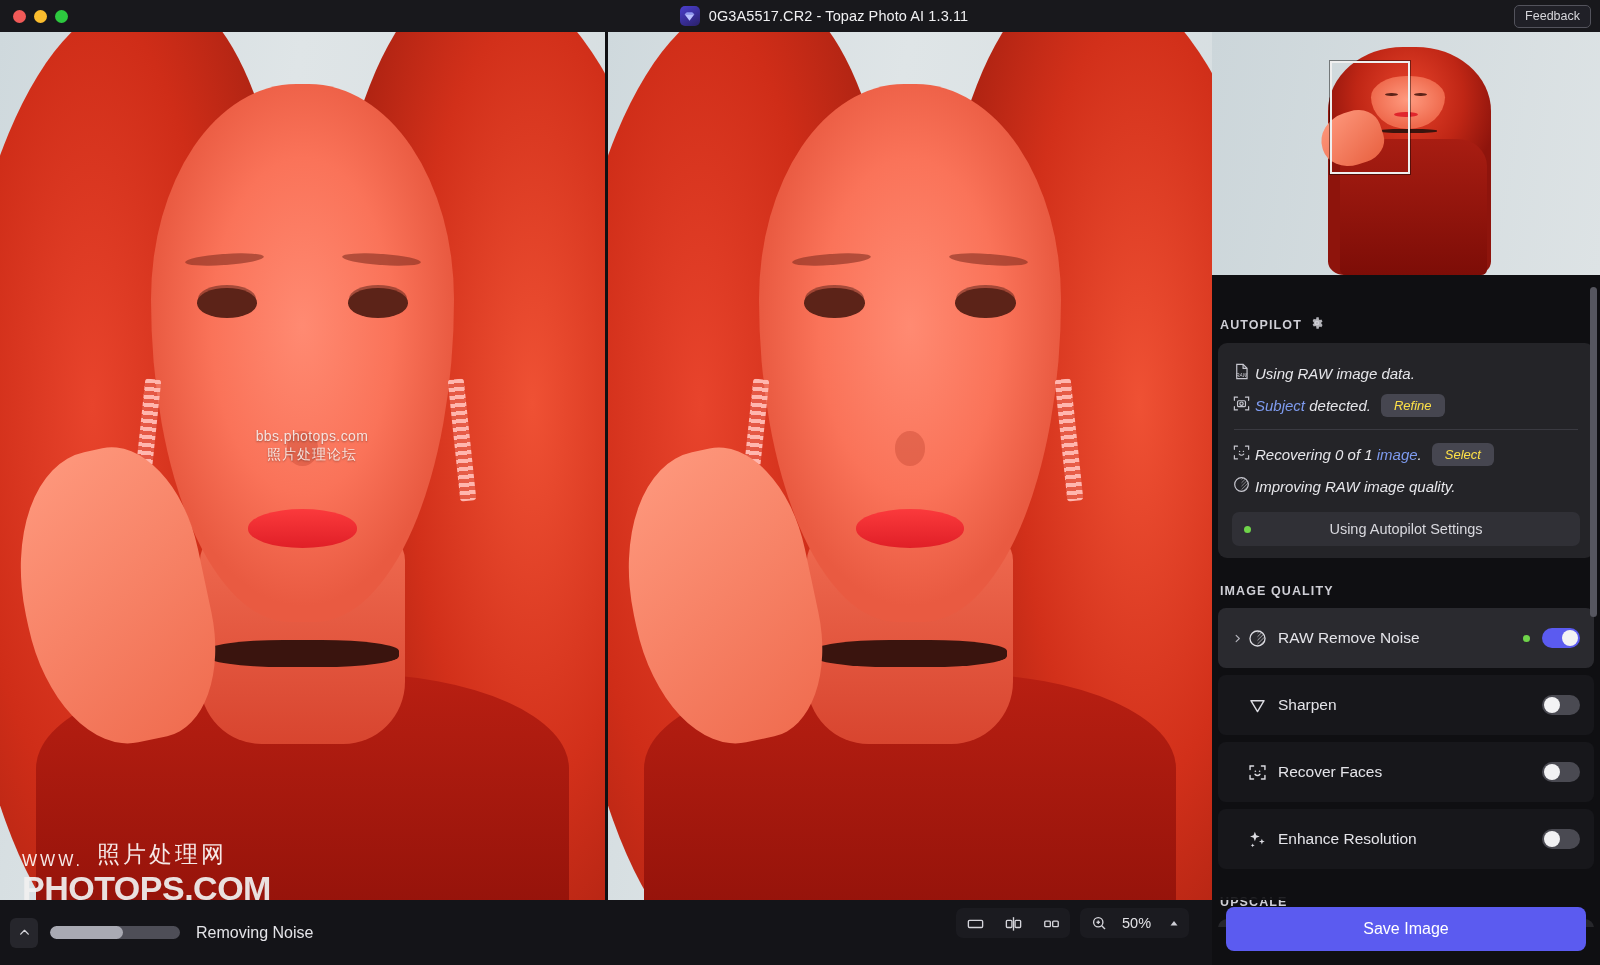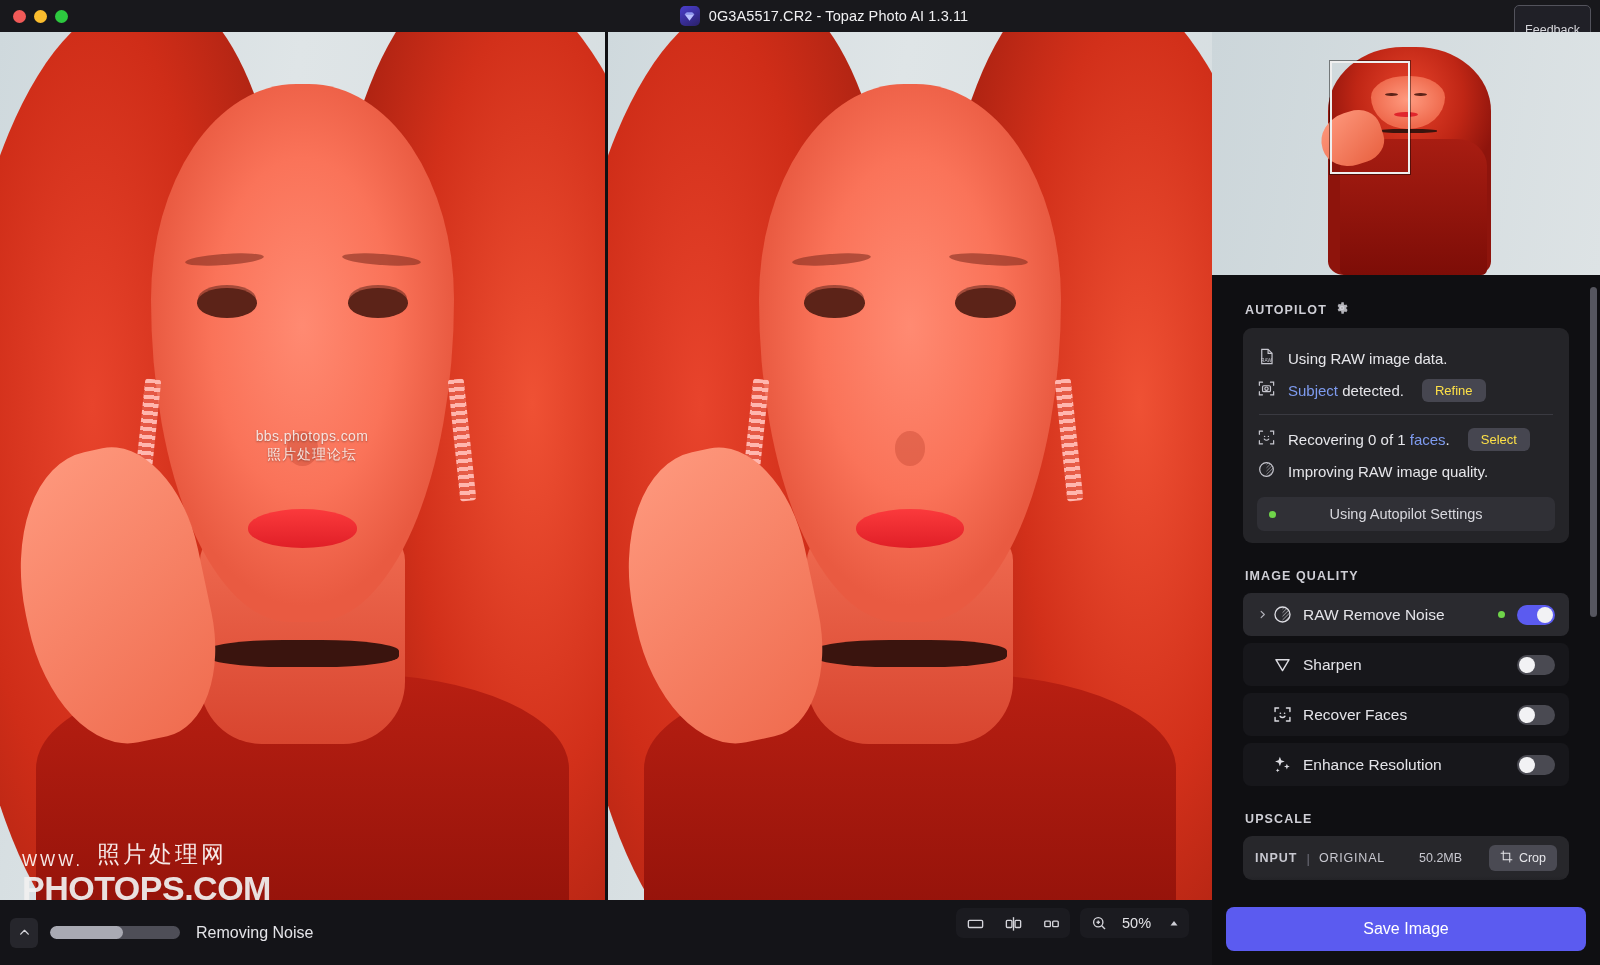--- a/index.html
+++ b/index.html
@@ -26,21 +26,21 @@
   }
   #app-icon{
     width:20px;height:20px;border-radius:5px;
     background:linear-gradient(150deg,#4b3fcf,#2a2068);
     display:flex;align-items:center;justify-content:center;
   }
   #app-icon svg{ display:block; }
   #title-text{ font-size:14.5px; color:#f0f0f2; letter-spacing:.1px; }
   #feedback-btn{
     position:absolute; right:9px; top:5px;
-    padding:17px 10px 4px; border:1px solid #53535c; border-radius:5px;
+    padding:3px 10px 4px; border:1px solid #53535c; border-radius:5px;
     background:#202027; font-size:12.5px; color:#d6d6db; cursor:pointer;
   }
 
   
   #workarea{ position:absolute; top:32px; left:0; width:1212px; height:868px; background:#141417;padding-left:28px; }
   .pane{ position:absolute; top:0; height:868px; overflow:hidden; }
   #pane-left{ left:0; width:605px; }
   #pane-right{ left:608px; width:604px; }
   #pane-divider{ position:absolute; left:605px; top:0; width:3px; height:868px; background:#101013; }
 
@@ -120,39 +120,39 @@
 
   
   #rightpanel{ position:absolute; top:32px; left:1212px; width:388px; height:933px;
     background:#0f0f12; }
   #navigator{ position:absolute; top:0; left:0; width:388px; height:243px;
     background:#ccd5d9; overflow:hidden; }
   #nav-photo{ position:absolute; inset:0; }
   #nav-viewport{ position:absolute; left:118px; top:29px; width:80px; height:113px;
     border:2px solid #efefef; box-shadow:0 0 0 1px rgba(0,0,0,.45); }
 
-  #panel-scroll{ position:absolute; top:243px; left:0; width:388px; height:637px;
-    overflow:hidden; padding:0 31px; }
+  #panel-scroll{ position:absolute; top:258px; left:0; width:388px; height:637px;
+    overflow:hidden; padding:0 6px; }
   .section-title{ font-size:12.5px; font-weight:bold; letter-spacing:1.1px;
     color:#cfcfd6; margin:26px 0 10px 2px; display:flex; align-items:center; gap:8px; }
 
   #autopilot-card{ background:#242428; border-radius:9px; padding:14px 14px 12px; }
-  .ap-row{ display:flex; align-items:center; gap:12px; height:32px; }
+  .ap-row{ display:flex; align-items:center; gap:4px; height:32px;font-style:italic; }
   .ap-label{ font-size:15px; color:#e6e6ea; }
   .ap-link{ color:#7e9bef; }
   .ap-btn{ background:#464650; border-radius:6px; padding:4px 13px; font-size:13px;
     color:#fde047; cursor:pointer; margin-left:6px; }
   .ap-sep{ height:1px; background:#3a3a41; margin:8px 2px; }
   #autopilot-settings{ margin-top:10px; background:#303036; border-radius:7px; height:34px;
     display:flex; align-items:center; justify-content:center; position:relative; cursor:pointer; }
   #autopilot-settings .dot{ position:absolute; left:12px; width:7px; height:7px; border-radius:50%;
     background:#6fd44a; }
   #autopilot-settings span{ font-size:14.5px; color:#d8d8de; }
 
-  .feature-row{ height:43px; border-radius:8px; display:flex; align-items:center;
+  .feature-row{ height:60px; border-radius:8px; display:flex; align-items:center;
     padding:0 14px 0 12px; margin-bottom:7px; background:#17171b; cursor:pointer; }
   .feature-row.active{ background:#2a2a2f; }
   .feature-row .chev{ width:14px; display:flex; justify-content:center; color:#b5b5bd; font-size:13px; }
   .feature-row .ficon{ width:26px; display:flex; align-items:center; justify-content:center; }
   .feature-row .flabel{ font-size:15.5px; color:#e4e4e9; margin-left:8px; flex:1; }
   .grn-dot{ width:7px; height:7px; border-radius:50%; background:#6fd44a; margin-right:12px; }
   .toggle{ width:38px; height:20px; border-radius:11px; background:#4a4a52; position:relative; }
   .toggle .knob{ position:absolute; top:2px; left:2px; width:16px; height:16px;
     border-radius:50%; background:#f2f2f4; }
   .toggle.on{ background:#5b5bf0; }
@@ -371,21 +371,21 @@
 
       <div class="ap-row">
         <span>
           <svg width="19" height="19" viewBox="0 0 24 24" fill="none" stroke="#c7c7cf" stroke-width="1.5" stroke-linecap="round">
             <path d="M3 8V4h4M21 8V4h-4M3 16v4h4M21 16v4h-4"></path>
             <circle cx="9.6" cy="10.6" r=".9" fill="#c7c7cf" stroke="none"></circle>
             <circle cx="14.4" cy="10.6" r=".9" fill="#c7c7cf" stroke="none"></circle>
             <path d="M9.2 14c.8 1 1.8 1.5 2.8 1.5s2-.5 2.8-1.5"></path>
             </svg>
         </span>
-        <span class="ap-label"><span>Recovering 0 of 1 </span><span class="ap-link">faces</span><span>.</span></span>
+        <span class="ap-label"><span>Recovering 0 of 1 </span><span class="ap-link">image</span><span>.</span></span>
         <span class="ap-btn">Select</span>
       </div>
 
       <div class="ap-row">
         <span>
           <svg width="19" height="19" viewBox="0 0 24 24">
               <defs>
             <pattern id="hatchA" width="3" height="3" patternUnits="userSpaceOnUse" patternTransform="rotate(45)">
               <line x1="0" y1="0" x2="0" y2="3" stroke="#c7c7cf" stroke-width="1.1"></line>
                 </pattern>

